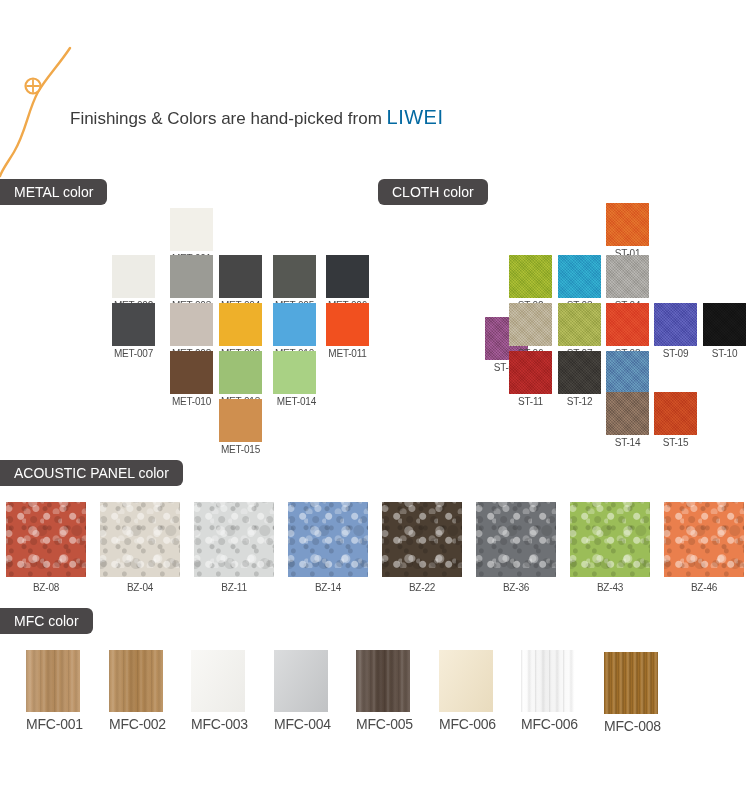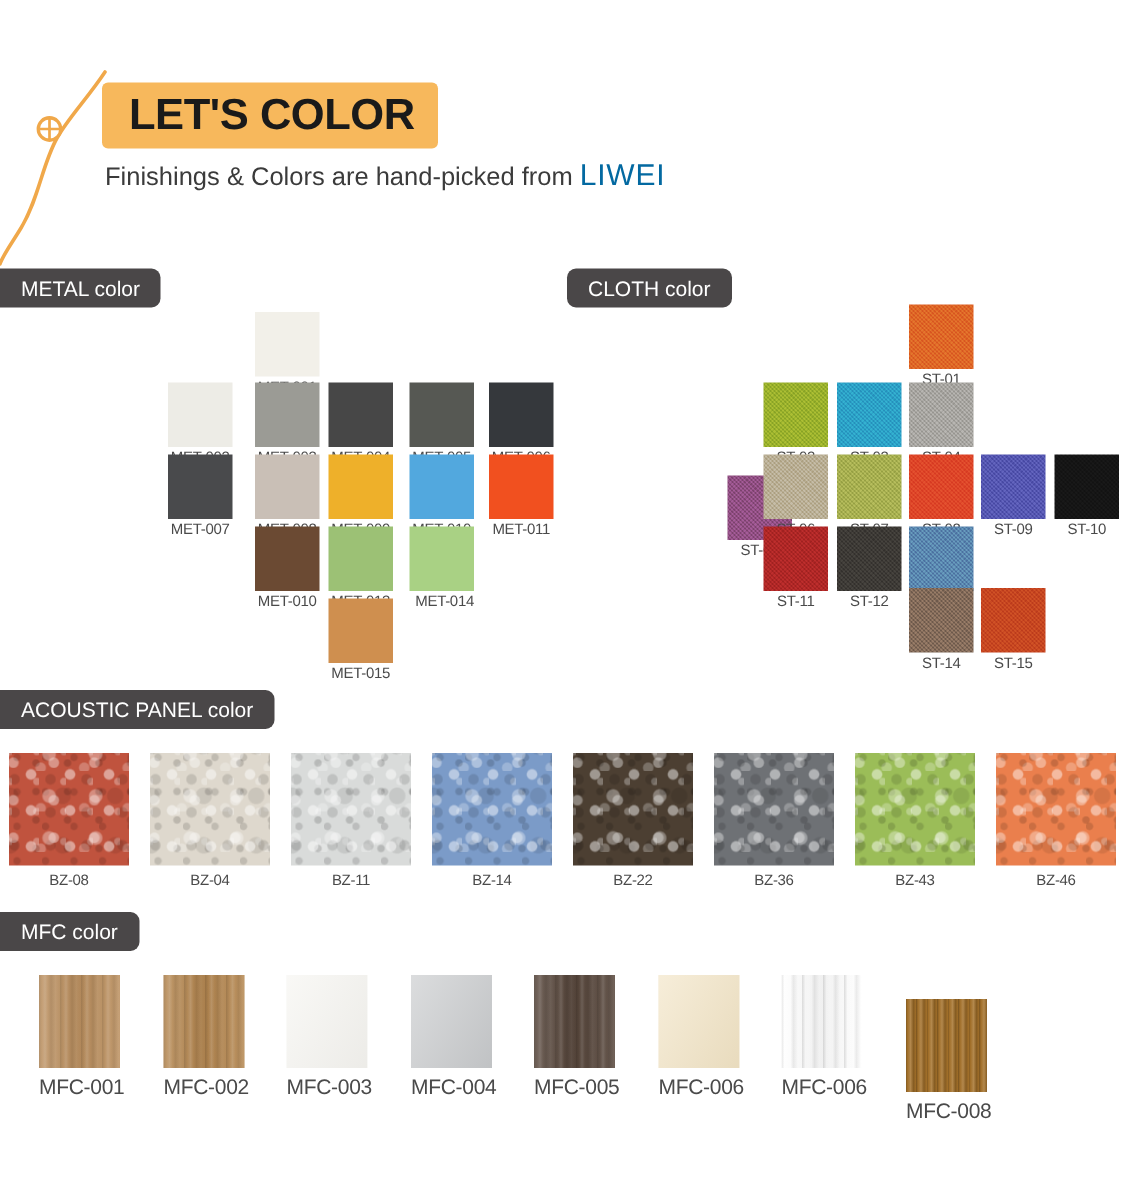--- a/index.html
+++ b/index.html
@@ -182,23 +182,20 @@
 <div class="header">
 
   <svg class="deco-curve" viewBox="0 0 120 140" fill="none" xmlns="http://www.w3.org/2000/svg">
     <path d="M70 8 C 58 26, 46 38, 38 52 C 28 70, 26 92, 14 112 C 8 122, 2 130, 0 136" stroke="#f0a84a" stroke-width="2.4" fill="none" stroke-linecap="round"></path>
     <g>
       <circle cx="33" cy="46" r="7.5" fill="#ffffff" stroke="#f0a84a" stroke-width="2.2"></circle>
       <path d="M33 39.2 L33 52.8 M26.4 46 L39.6 46" stroke="#f0a84a" stroke-width="1.8"></path>
     </g>
   </svg>
 
-  <div class="title-badge">
-    <span class="title-text">LET'S COLOR</span>
-  </div>
 
   <div class="subtitle">
     <span>Finishings &amp; Colors are hand-picked from </span><span class="brand">LIWEI</span><br>
   </div>
 </div>
 
 <div class="sec-badge" id="badge-metal">METAL color</div>
 <div class="sec-badge" id="badge-cloth">CLOTH color</div>
 <div class="sec-badge" id="badge-acoustic">ACOUSTIC PANEL color</div>
 <div class="sec-badge" id="badge-mfc">MFC color</div>
@@ -383,17 +380,17 @@
       <span class="chip-label">MFC-005</span>
     </div>
     <div class="swatch-cell" style="left: 439px; top: 650px;">
       <span class="chip tex-plain" style="background: rgb(242, 228, 197);"></span>
       <span class="chip-label">MFC-006</span>
     </div>
     <div class="swatch-cell" style="left: 521px; top: 650px;">
       <span class="chip tex-wood"></span>
       <span class="chip-label">MFC-006</span>
     </div>
-    <div class="swatch-cell" style="left: 604px; top: 666px;">
+    <div class="swatch-cell" style="left: 604px; top: 652px;">
       <span class="chip tex-wood-fine" style="background: rgb(164, 113, 42);"></span>
       <span class="chip-label">MFC-008</span>
     </div>
   </div>
 
 </body></html>

